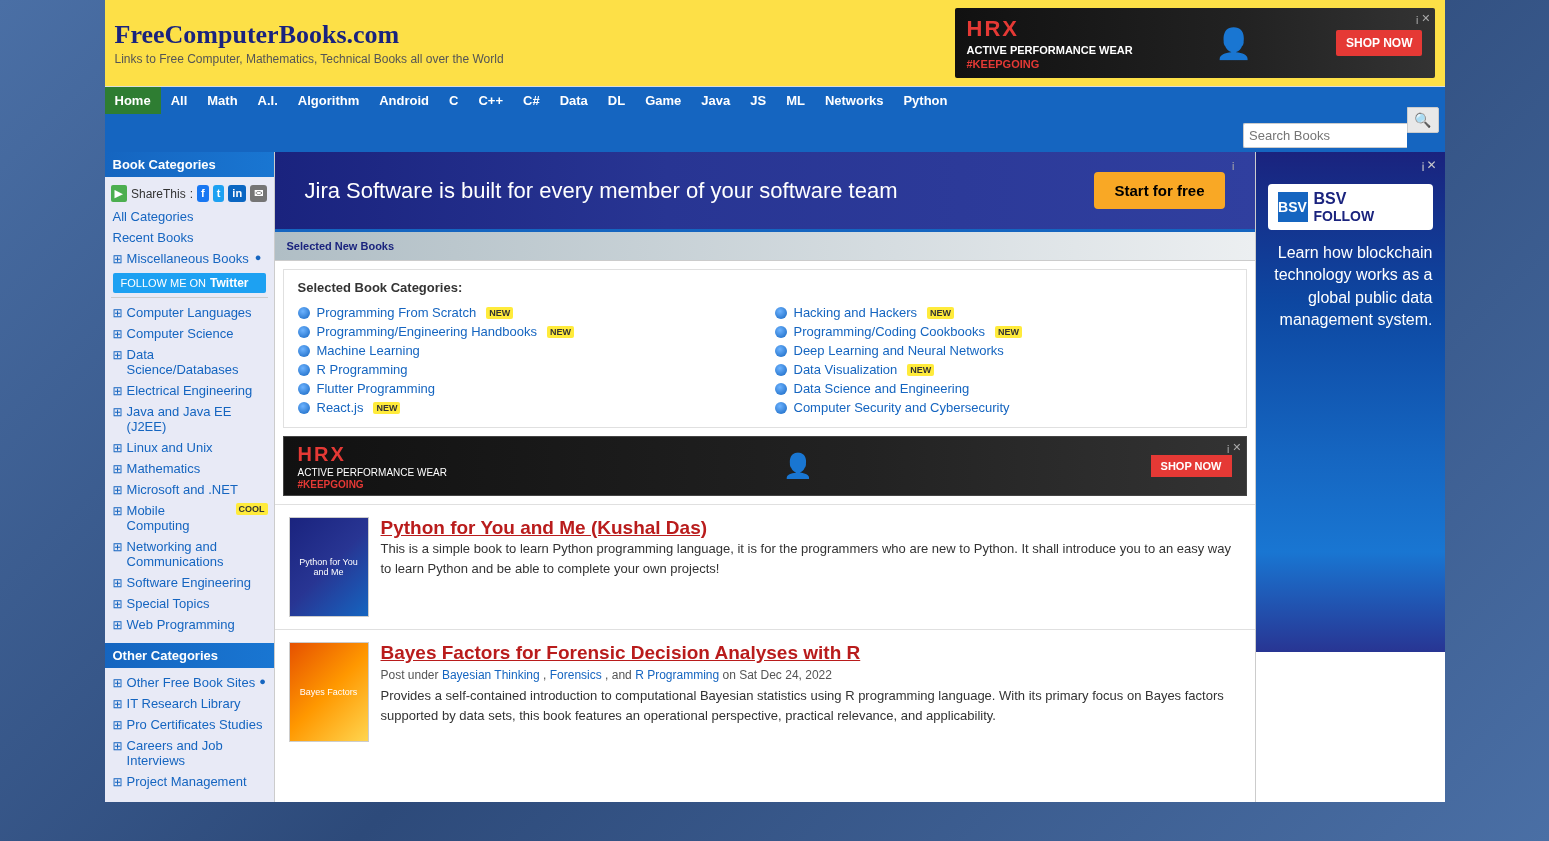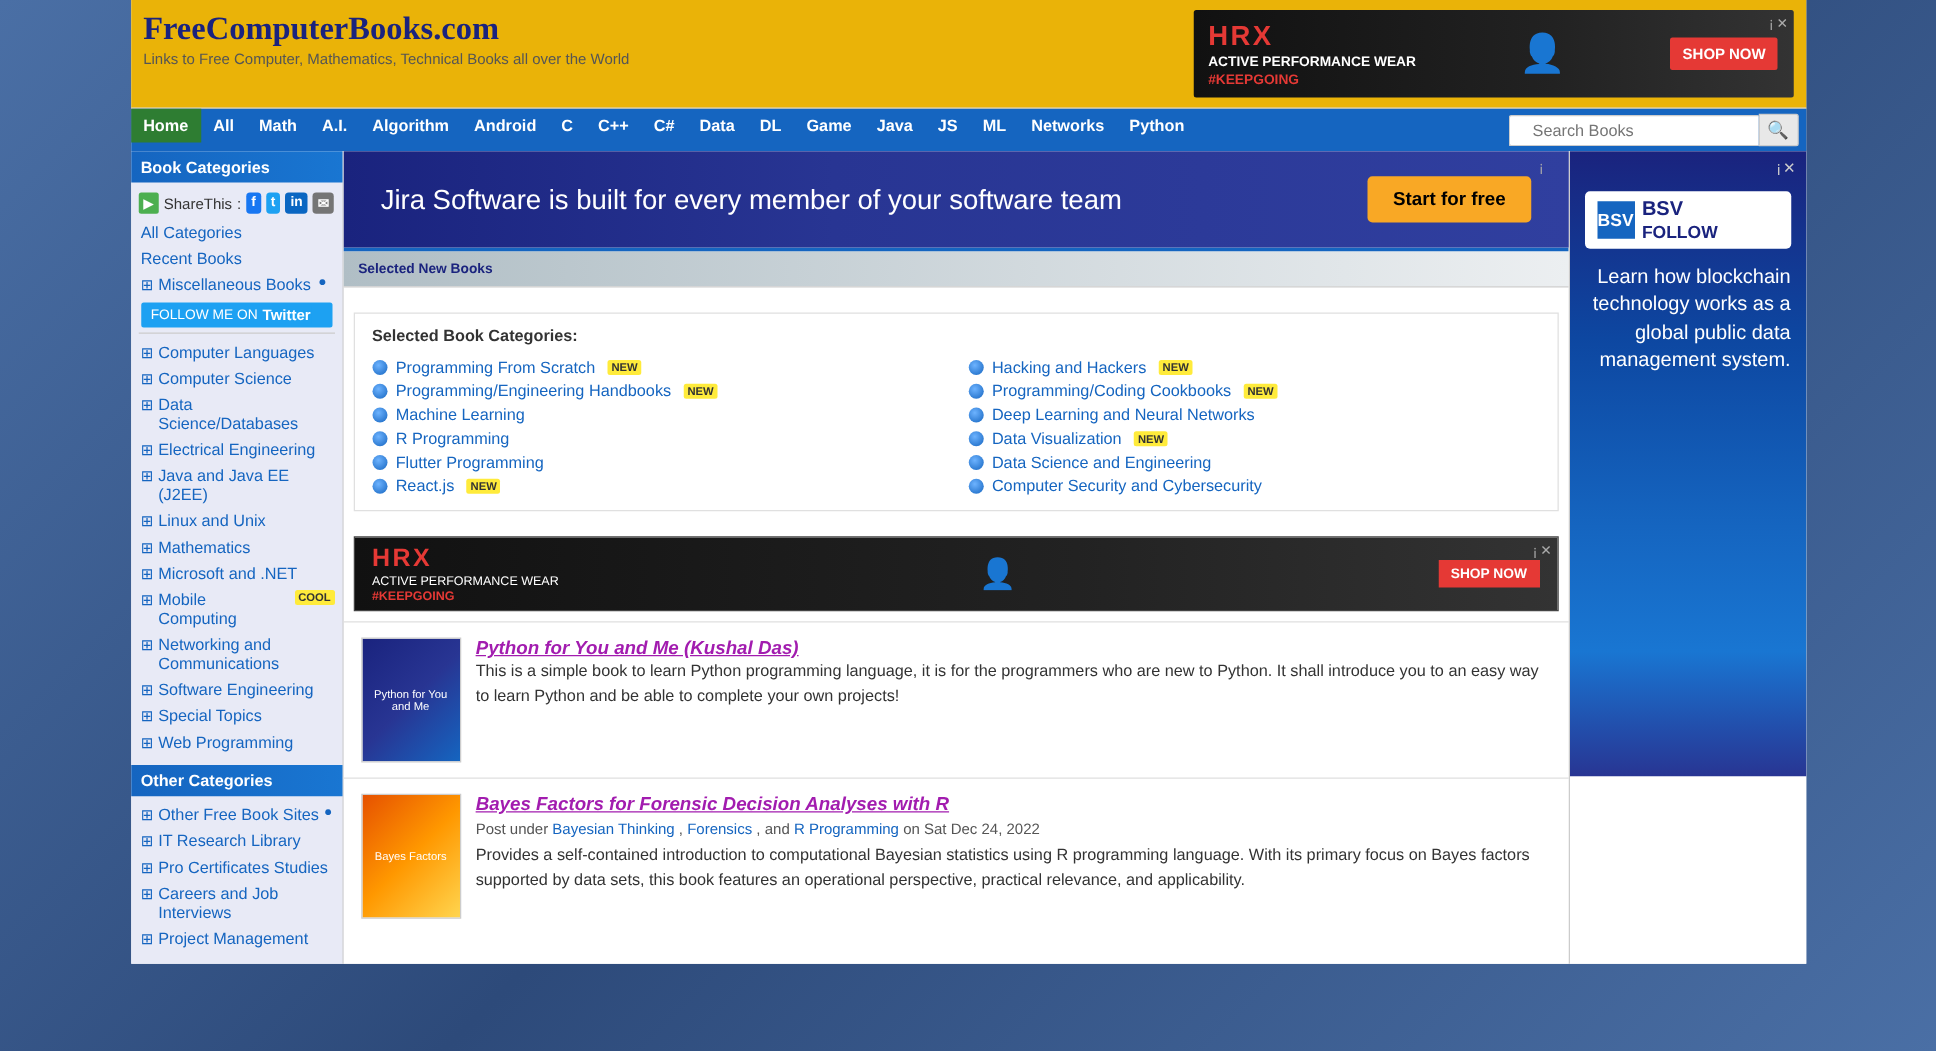--- a/index.html
+++ b/index.html
@@ -11,23 +11,24 @@
       color: #333;
     }
     #wrapper {
       max-width: 1340px;
       margin: 0 auto;
       background: #fff;
     }
     
     #header {
       display: flex;
+      align-items: center;
       justify-content: space-between;
       padding: 8px 10px;
-      background: #eab308;
+      background: #fde047;
       border-bottom: 1px solid #ddd;
     }
     #site-title-block {}
     #site-title {
       font-size: 26px;
       font-weight: bold;
       color: #1a237e;
       font-family: Georgia, serif;
     }
     #site-subtitle {
@@ -108,26 +109,27 @@
       text-decoration: none;
     }
     .nav-item.home { background: #2e7d32; }
     #search-bar {
       margin-left: auto;
       display: flex;
       align-items: center;
       padding: 4px 6px;
     }
     #search-input {
-      width: 200px;
-      padding: 4px 18px;
+      width: 164px;
+      padding: 4px 5px;
       font-size: 13px;
       border: 1px solid #ccc;
       border-right: none;
       border-radius: 2px 0 0 2px;
+      margin-top: 32px;
     }
     #search-button {
       background: #e8e8e8;
       border: 1px solid #ccc;
       padding: 4px 6px;
       cursor: pointer;
       border-radius: 0 2px 2px 0;
       font-size: 14px;
     }
     
@@ -301,21 +303,21 @@
       padding: 8px 12px;
       font-size: 11px;
       font-weight: bold;
       color: #1a237e;
       border-top: 3px solid #1565c0;
       border-bottom: 1px solid #ccc;
     }
     #book-categories-box {
       padding: 10px 14px;
       border: 1px solid #e0e0e0;
-      margin: 20px 8px;
+      margin: 8px 8px;
       background: #fff;
     }
     .book-categories-title {
       font-weight: bold;
       font-size: 13px;
       margin-bottom: 8px;
     }
     .categories-grid {
       display: grid;
       grid-template-columns: 1fr 1fr;
@@ -376,26 +378,25 @@
       justify-content: center;
       overflow: hidden;
     }
     .book-cover-python {
       background: linear-gradient(135deg, #1a237e 0%, #283593 50%, #1565c0 100%);
     }
     .book-cover-bayes {
       background: linear-gradient(135deg, #e65100 0%, #ff9800 50%, #ffd54f 100%);
     }
     .book-title {
-      font-size: 15px;
-      font-weight: bold;
-      color: #a21caf;
+      font-size: 19px;
+      font-weight: bold;
+      color: #b91c1c;
       text-decoration: underline;
       cursor: pointer;
-      font-style: italic;
     }
     .book-meta {
       font-size: 12px;
       color: #555;
       margin: 4px 0;
     }
     .book-meta a { color: #1565c0; text-decoration: none; }
     .book-desc {
       font-size: 13px;
       color: #333;

